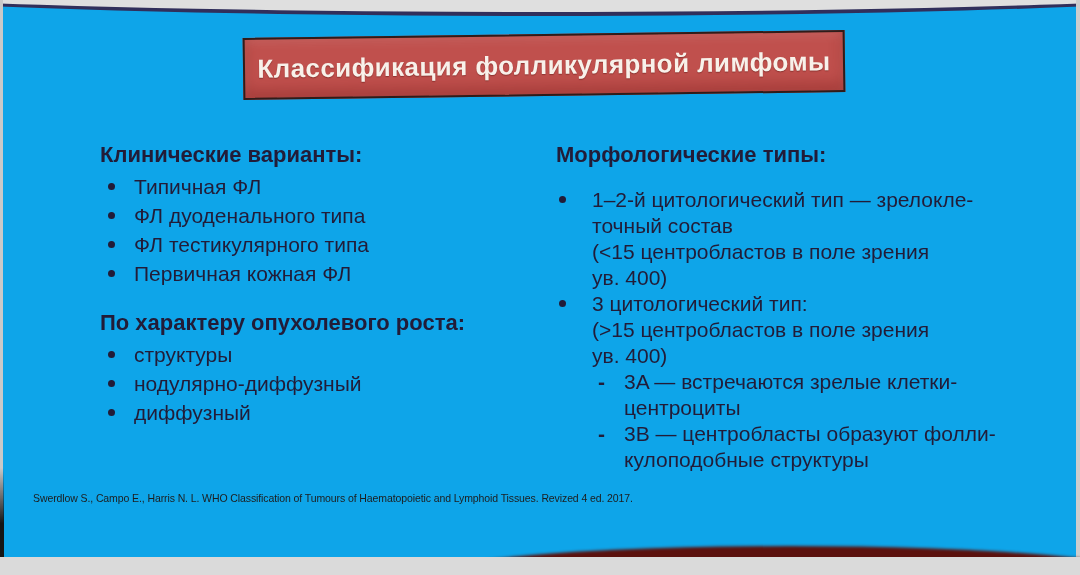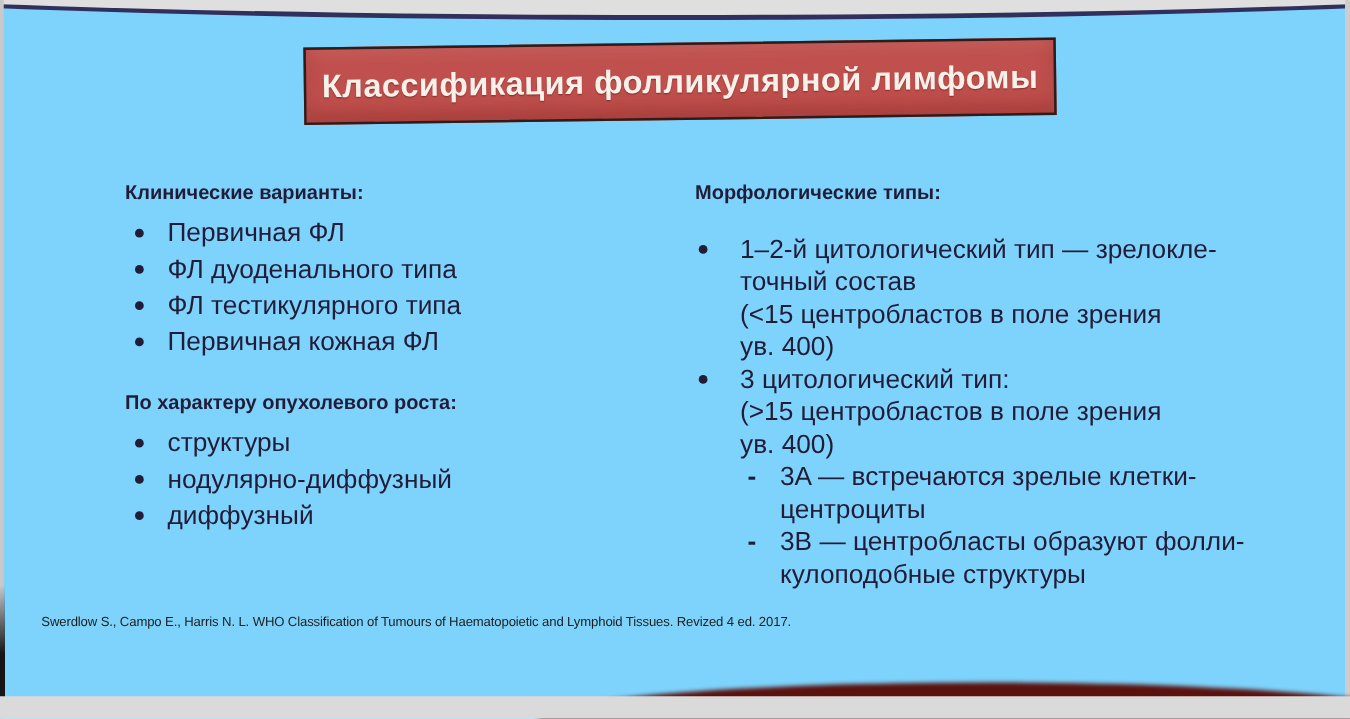--- a/index.html
+++ b/index.html
@@ -1,18 +1,18 @@
 <!DOCTYPE html>
 <html><head>
 <meta charset="utf-8">
 <style>
   html,body{margin:0;padding:0;background:#ffffff;}
   .stage{
     position:relative;width:1080px;height:575px;overflow:hidden;
-    background:#7dd3fc;color:#221c38;
+    background:#0ea5e9;color:#221c38;
     font-family:"Liberation Sans", sans-serif;
   }
   
   .top-arc{
     position:absolute;left:-360px;top:-78px;width:1800px;height:90px;
     border-radius:50%;background:#dfdfdf;border-bottom:4px solid #312f5b;
   }
   .edge-left{position:absolute;left:0;top:0;width:3px;height:575px;background:#c9c9c9;}
   .edge-right{position:absolute;right:0;top:0;width:4px;height:575px;background:#cdcdcd;}
   .left-sliver{
@@ -34,21 +34,21 @@
     box-shadow:inset 0 -8px 14px rgba(120,30,25,0.35), inset 0 4px 10px rgba(255,255,255,0.10);
   }
   .banner-title{
     font-size:26px;font-weight:bold;color:#f8f1ea;letter-spacing:0.4px;
     text-shadow:0 1px 1px rgba(80,20,15,0.45);white-space:nowrap;
   }
 
   
   .col-left{position:absolute;left:100px;top:141px;width:445px;}
   .col-right{position:absolute;left:556px;top:141px;width:475px;}
-  h2{margin:0;font-size:16px;font-weight:bold;line-height:27px;color:#221c38;}
+  h2{margin:0;font-size:22px;font-weight:bold;line-height:27px;color:#221c38;}
   .list{margin-top:4px;}
   .row{position:relative;padding-left:34px;font-size:21px;line-height:29px;}
   .dot{position:absolute;left:8px;top:11px;width:7px;height:7px;border-radius:50%;background:#221c38;}
   .growth-section{margin-top:21px;}
 
   .r-list{margin-top:19px;}
   .r-row{position:relative;padding-left:36px;font-size:21px;line-height:26px;}
   .r-row .dot{left:3px;top:9px;}
   .sub{position:relative;padding-left:26px;margin-left:6px;}
   .dash{position:absolute;left:0;top:0;font-weight:bold;}
@@ -74,21 +74,21 @@
   <div class="banner">
     <span class="banner-title">Классификация фолликулярной лимфомы</span>
   </div>
 
   <div class="col-left">
     <section>
       <h2>Клинические варианты:</h2>
       <div class="list">
         <div class="row">
           <span class="dot"></span>
-          <span>Первичная ФЛ</span>
+          <span>Типичная ФЛ</span>
         </div>
         <div class="row">
           <span class="dot"></span>
           <span>ФЛ дуоденального типа</span>
         </div>
         <div class="row">
           <span class="dot"></span>
           <span>ФЛ тестикулярного типа</span>
         </div>
         <div class="row">

